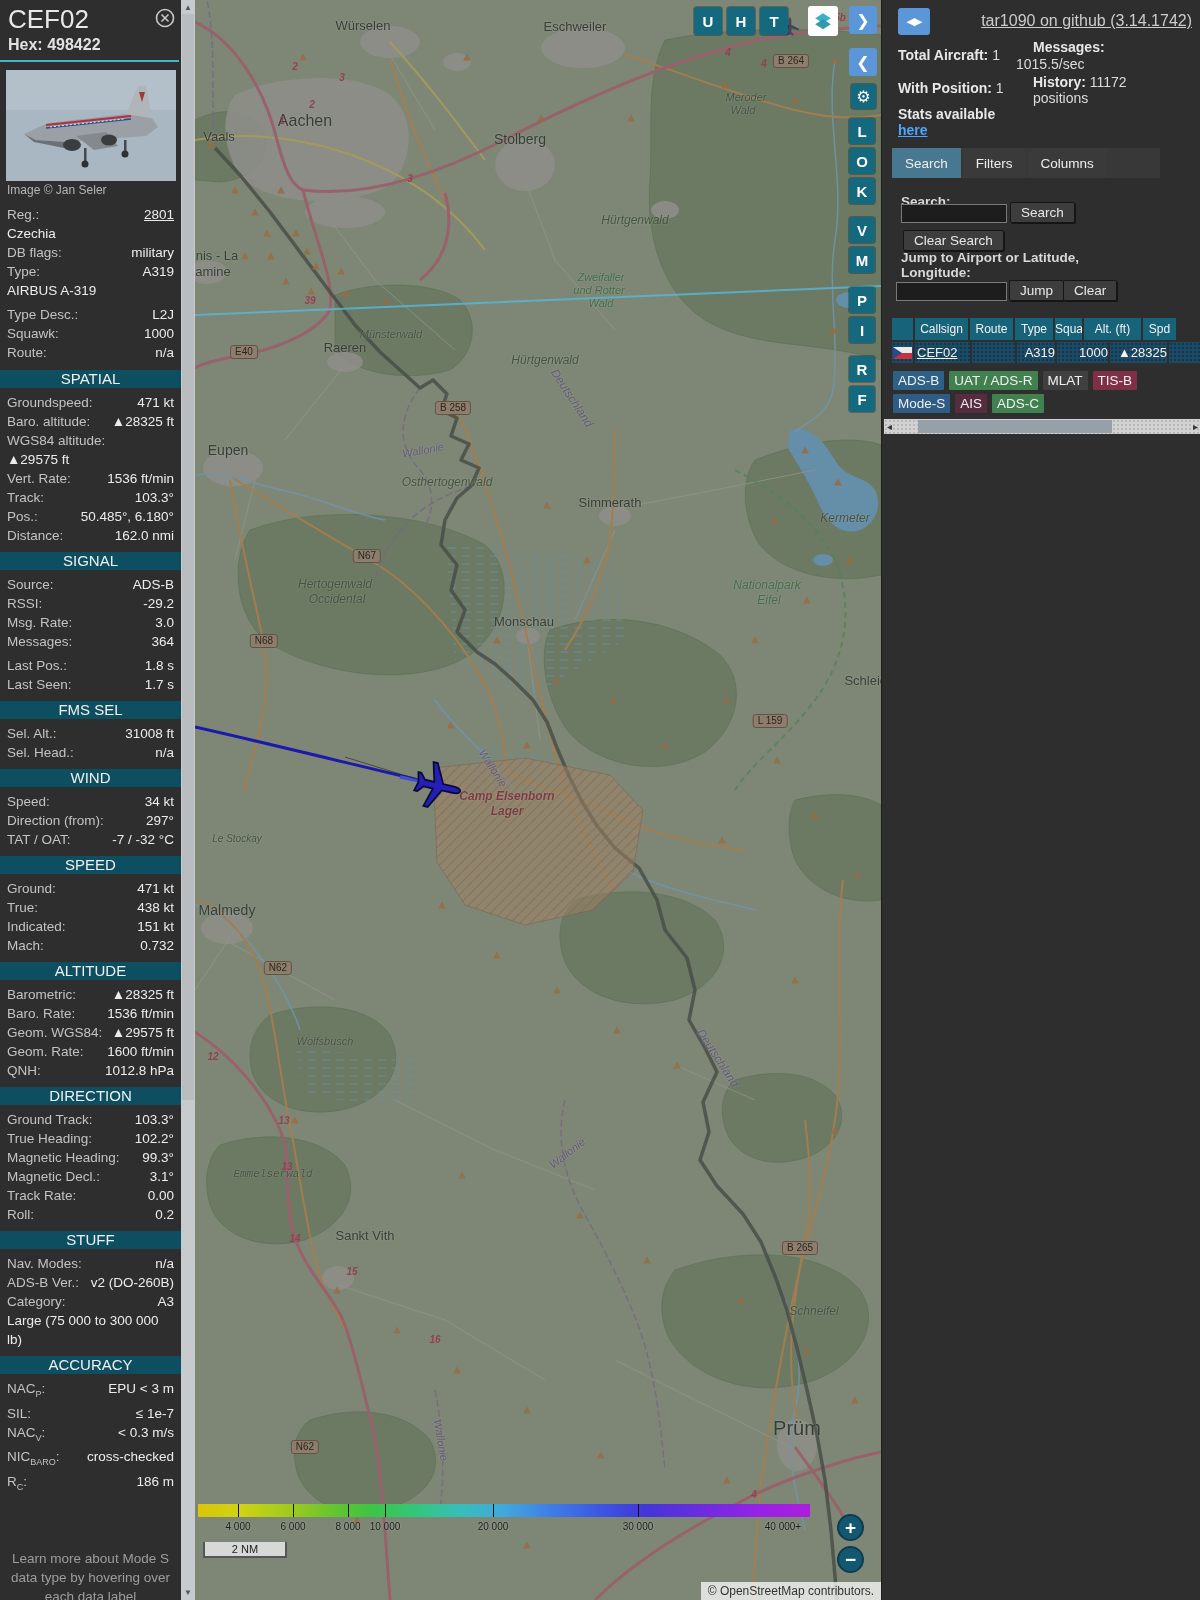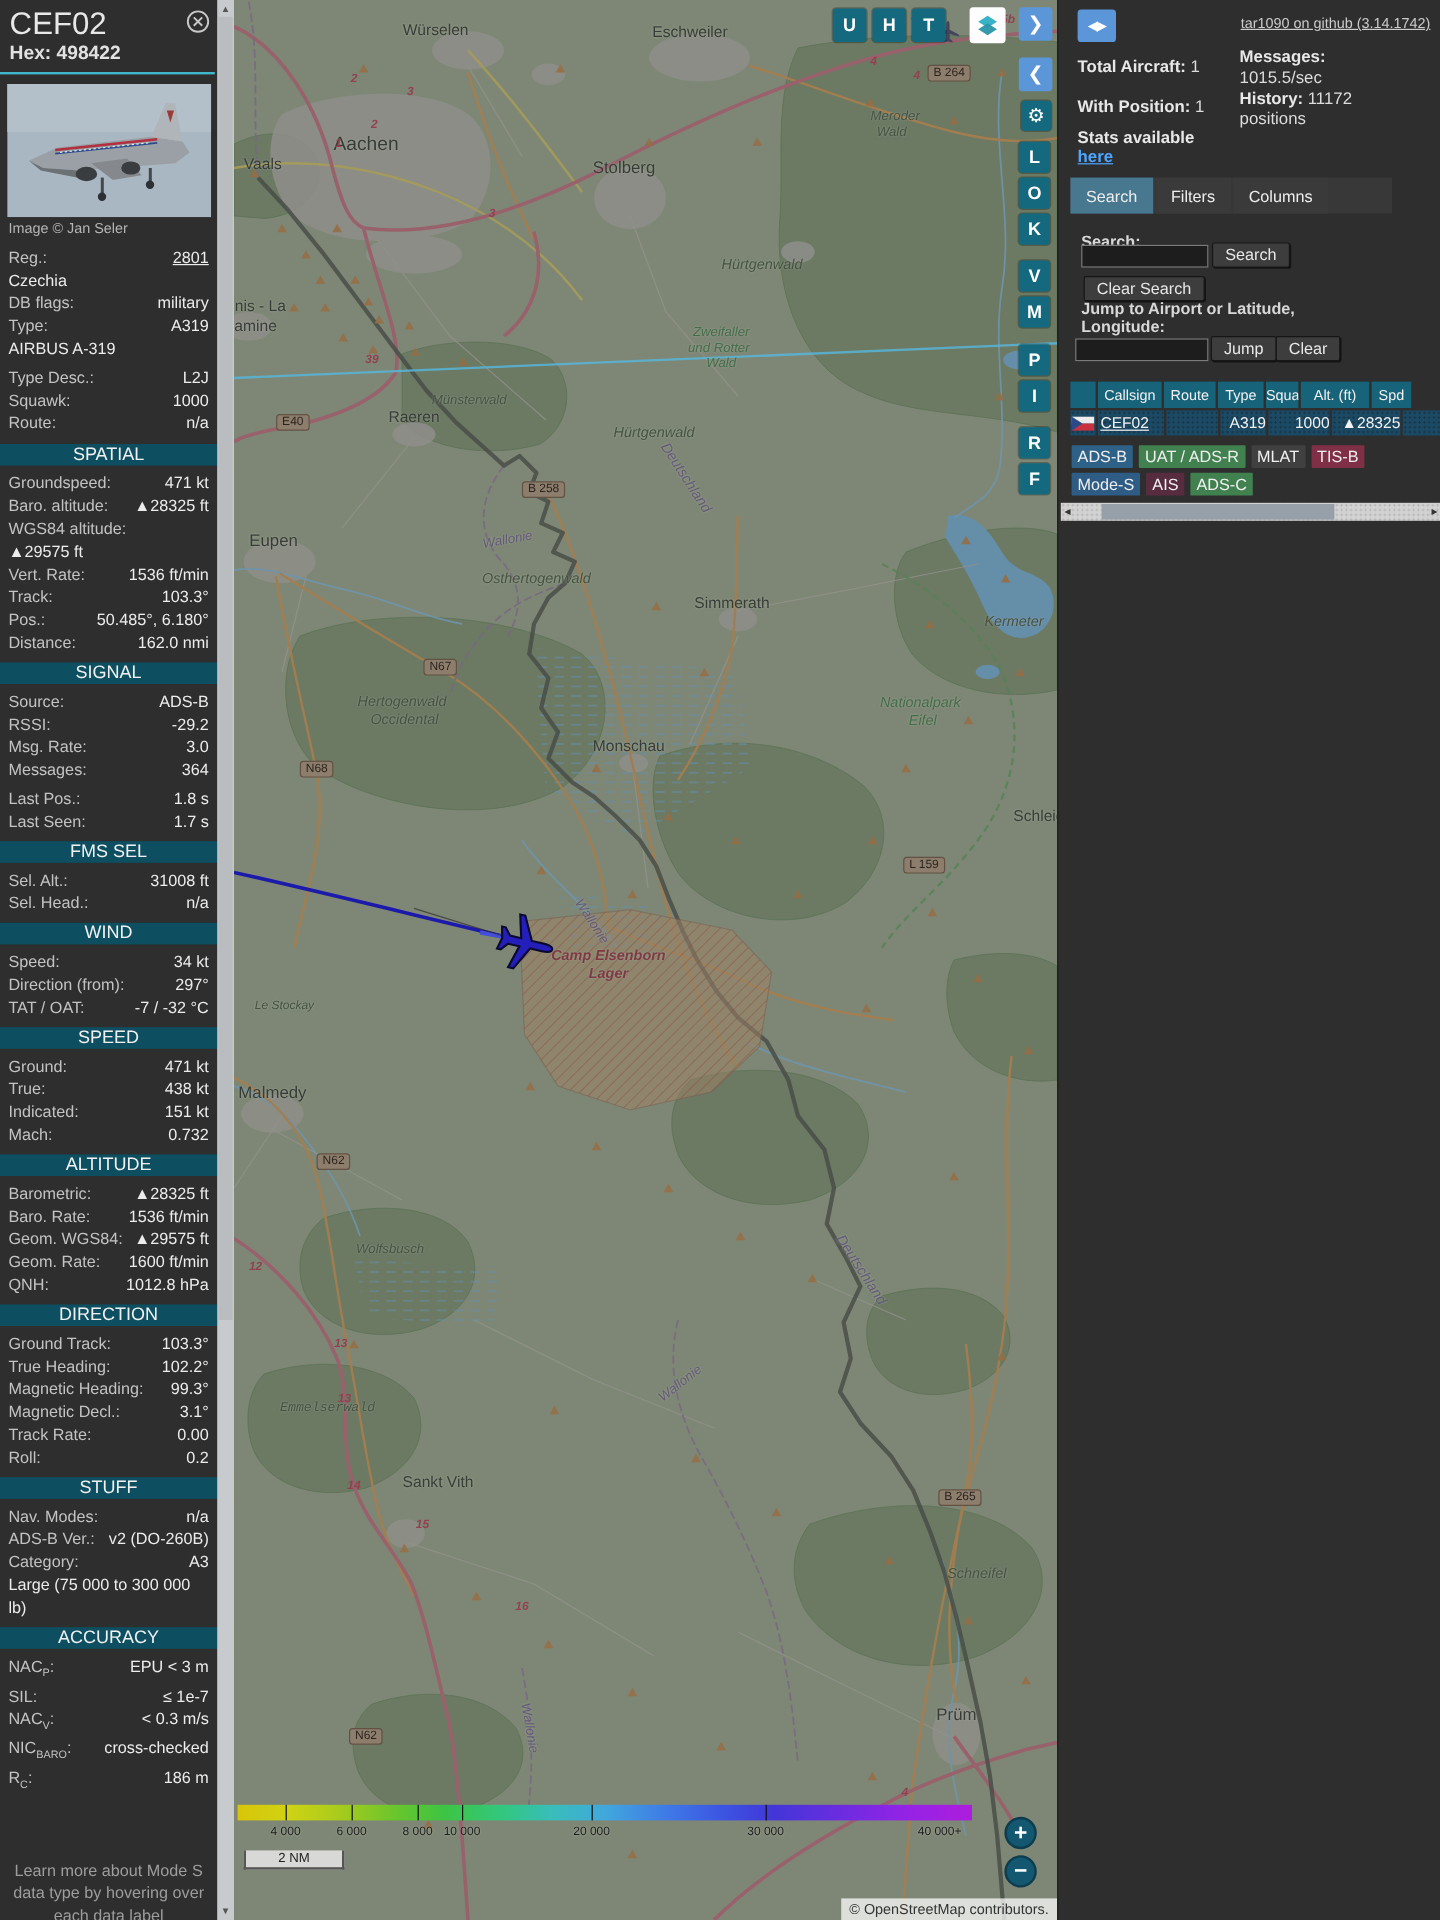--- a/index.html
+++ b/index.html
@@ -53,21 +53,21 @@
   .zoomcirc{position:absolute;left:642px;width:27px;height:27px;border-radius:50%;background:#135770;border:2px solid #0d3c4e;color:#fff;font-size:19px;font-weight:bold;display:flex;align-items:center;justify-content:center;box-sizing:border-box;cursor:pointer;}
   #legendbar{position:absolute;left:3px;top:1504px;width:612px;height:13px;background:linear-gradient(to right,#d9c50a 0%,#cfd313 7%,#a6cb1d 14%,#66c52e 22%,#3ec443 28%,#32c77e 36%,#39bdbb 43%,#41a8dc 50%,#3f7ce6 58%,#3c55e2 66%,#4236d8 73%,#6b2ce0 82%,#9423e6 91%,#ad1ddd 100%);}
   .ltick{position:absolute;top:1504px;width:1px;height:13px;background:#111;}
   .ltlabel{position:absolute;top:1521px;transform:translateX(-50%);font-size:10px;color:#1c1c1c;text-shadow:0 0 2px rgba(200,208,196,.6);}
   #scalebox{position:absolute;left:8px;top:1542px;width:80px;height:14px;background:rgba(232,232,232,.85);border:2px solid #555;border-top:none;font-size:11px;color:#222;text-align:center;line-height:14px;}
   #attrib{position:absolute;right:0;bottom:0;background:rgba(252,252,252,.75);font-size:12px;color:#333;padding:2px 7px;}
 
   
   #sidebar{position:absolute;left:881px;top:0;width:319px;height:1600px;background:#2e2e2e;color:#d9d9d9;border-left:1px solid #1e1e1e;box-sizing:border-box;}
   #collapsebtn{position:absolute;left:16px;top:8px;width:32px;height:27px;background:#5b97d8;border-radius:3px;color:#fff;font-size:11px;display:flex;align-items:center;justify-content:center;letter-spacing:-1px;cursor:pointer;}
-  #ghlink{position:absolute;right:8px;top:12px;font-size:12px;color:#cccccc;text-decoration:underline;cursor:pointer;margin-left:36px;}
+  #ghlink{position:absolute;right:8px;top:12px;font-size:16px;color:#cccccc;text-decoration:underline;cursor:pointer;margin-left:36px;}
   .statline{position:absolute;font-size:14px;color:#dcdcdc;}
   .statline b{color:#e8e8e8;}
   #herelink{position:absolute;left:16px;top:122px;font-size:14px;font-weight:bold;color:#4da6ff;text-decoration:underline;cursor:pointer;}
   #tabs{position:absolute;left:10px;top:148px;width:268px;height:30px;display:flex;background:#383838;}
   .tab{height:30px;display:flex;align-items:center;justify-content:center;padding:0 13px;font-size:13.5px;color:#eee;background:#3a3a3a;margin-right:2px;cursor:pointer;}
   .tab.active{background:#47788f;}
   .sb-label{position:absolute;font-weight:bold;font-size:13.5px;color:#d8d8d8;}
   .sb-input{position:absolute;background:#1d1d1d;border:1px solid #7a7a7a;height:17px;color:#ddd;font-size:12px;padding:0 3px;}
   .sb-btn{position:absolute;background:#3d3d3d;border:1px solid #161616;box-shadow:1px 1px 0 rgba(0,0,0,.55);color:#e8e8e8;font-size:13.5px;padding:2px 10px;border-radius:2px;cursor:pointer;font-family:inherit;}
   #actable{position:absolute;left:10px;top:318px;}
@@ -516,21 +516,21 @@
         <span class="mlbl camp" style="left: 312px; top: 796px; font-size: 12px;">Camp Elsenborn</span>
         <span class="mlbl camp" style="left: 312px; top: 811px; font-size: 12px;">Lager</span>
         <span class="mlbl forest" style="left: 42px; top: 838px; font-size: 10px;">Le Stockay</span>
         <span class="mlbl town" style="left: 32px; top: 910px; font-size: 14px;">Malmedy</span>
         <span class="mlbl forest" style="left: 130px; top: 1041px; font-size: 11px;">Wolfsbusch</span>
         <span class="mlbl border" style="left: 523px; top: 1058px; font-size: 12px; transform: translate(-50%, -50%) rotate(57deg);">Deutschland</span>
         <span class="mlbl border" style="left: 372px; top: 1153px; font-size: 11px; transform: translate(-50%, -50%) rotate(-38deg);">Wallonie</span>
         <span class="mlbl forest" style="left: 78px; top: 1174px; font-size: 11px; font-family: Liberation Mono, monospace;">Emmelserwald</span>
         <span class="mlbl town" style="left: 170px; top: 1235px; font-size: 13px;">Sankt Vith</span>
         <span class="mlbl forest" style="left: 619px; top: 1311px; font-size: 12px;">Schneifel</span>
-        <span class="mlbl town" style="left: 602px; top: 1428px; font-size: 14px;">Prüm</span>
+        <span class="mlbl town" style="left: 602px; top: 1428px; font-size: 20px;">Prüm</span>
         <span class="mlbl border" style="left: 246px; top: 1440px; font-size: 11px; transform: translate(-50%, -50%) rotate(80deg);">Wallonie</span>
         <span class="roadbadge" style="left: 596px; top: 61px;">B 264</span>
         <span class="roadbadge" style="left: 49px; top: 352px;">E40</span>
         <span class="roadbadge" style="left: 258px; top: 408px;">B 258</span>
         <span class="roadbadge" style="left: 172px; top: 556px;">N67</span>
         <span class="roadbadge" style="left: 69px; top: 641px;">N68</span>
         <span class="roadbadge" style="left: 575px; top: 721px;">L 159</span>
         <span class="roadbadge" style="left: 83px; top: 968px;">N62</span>
         <span class="roadbadge" style="left: 605px; top: 1248px;">B 265</span>
         <span class="roadbadge" style="left: 110px; top: 1447px;">N62</span>
@@ -683,21 +683,21 @@
     <div id="collapsebtn" class="dot">
         <span>◀▶</span>
       </div>
     <a id="ghlink">tar1090 on github (3.14.1742)</a>
 
     <div class="statline" style="left:16px;top:47px;">
       <b>Total Aircraft:</b>
       <span>1</span>
     </div>
     <div class="statline" style="left:151px;top:39px;"><b>Messages:</b></div>
-    <div class="statline" style="left:151px;top:56px;">1015.5/sec</div>
+    <div class="statline" style="left:134px;top:56px;">1015.5/sec</div>
     <div class="statline" style="left:151px;top:74px;">
       <b>History:</b>
       <span>11172</span>
     </div>
     <div class="statline" style="left:151px;top:90px;">positions</div>
     <div class="statline" style="left:16px;top:80px;">
       <b>With Position:</b>
       <span>1</span>
     </div>
     <div class="statline" style="left:16px;top:106px;"><b>Stats available</b></div>

